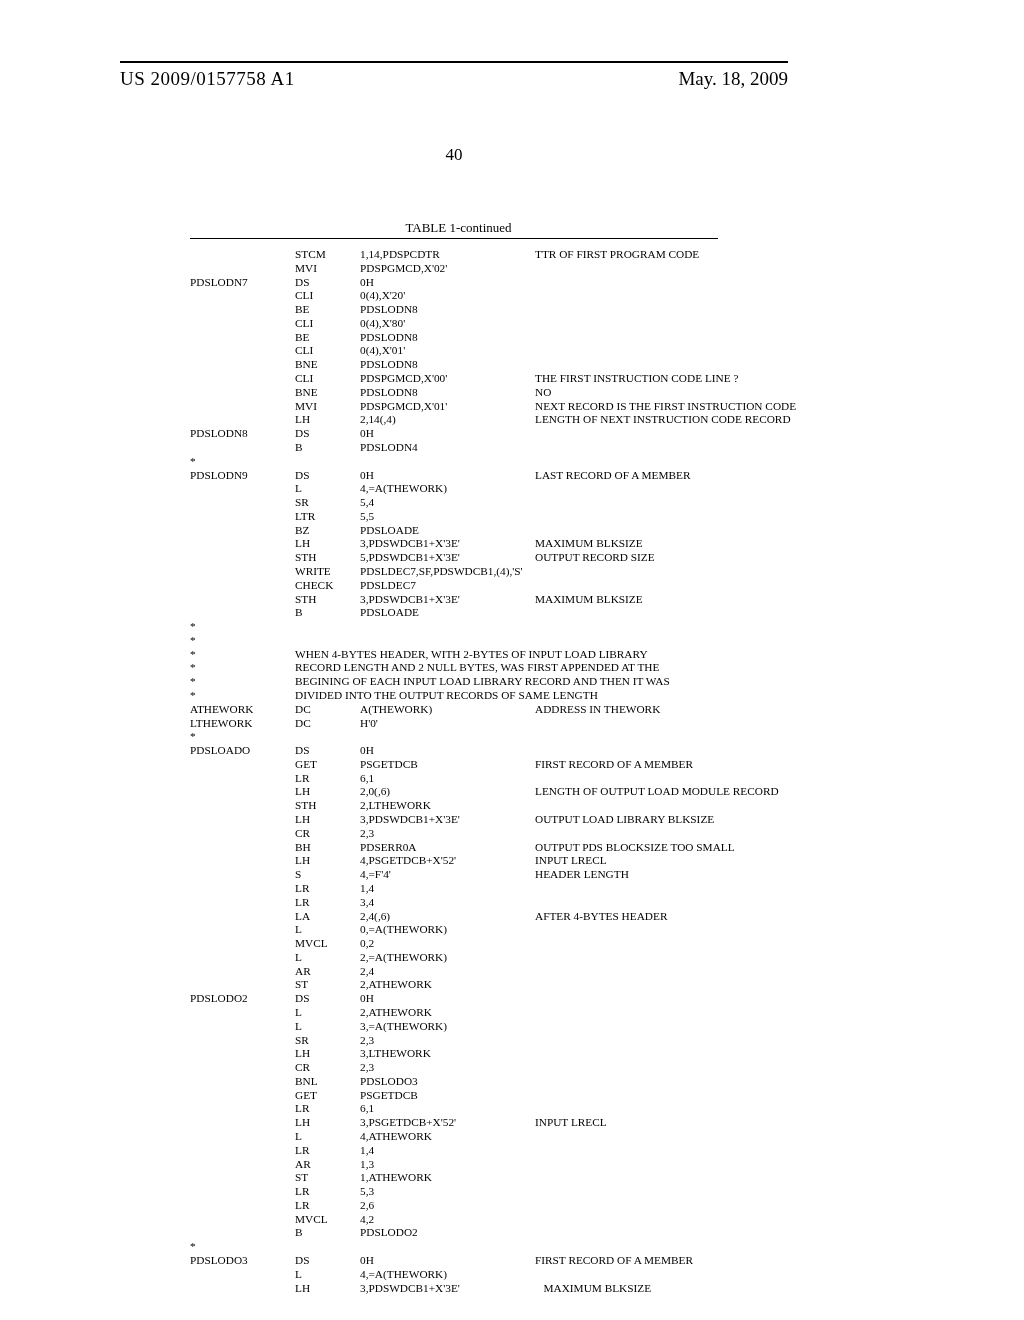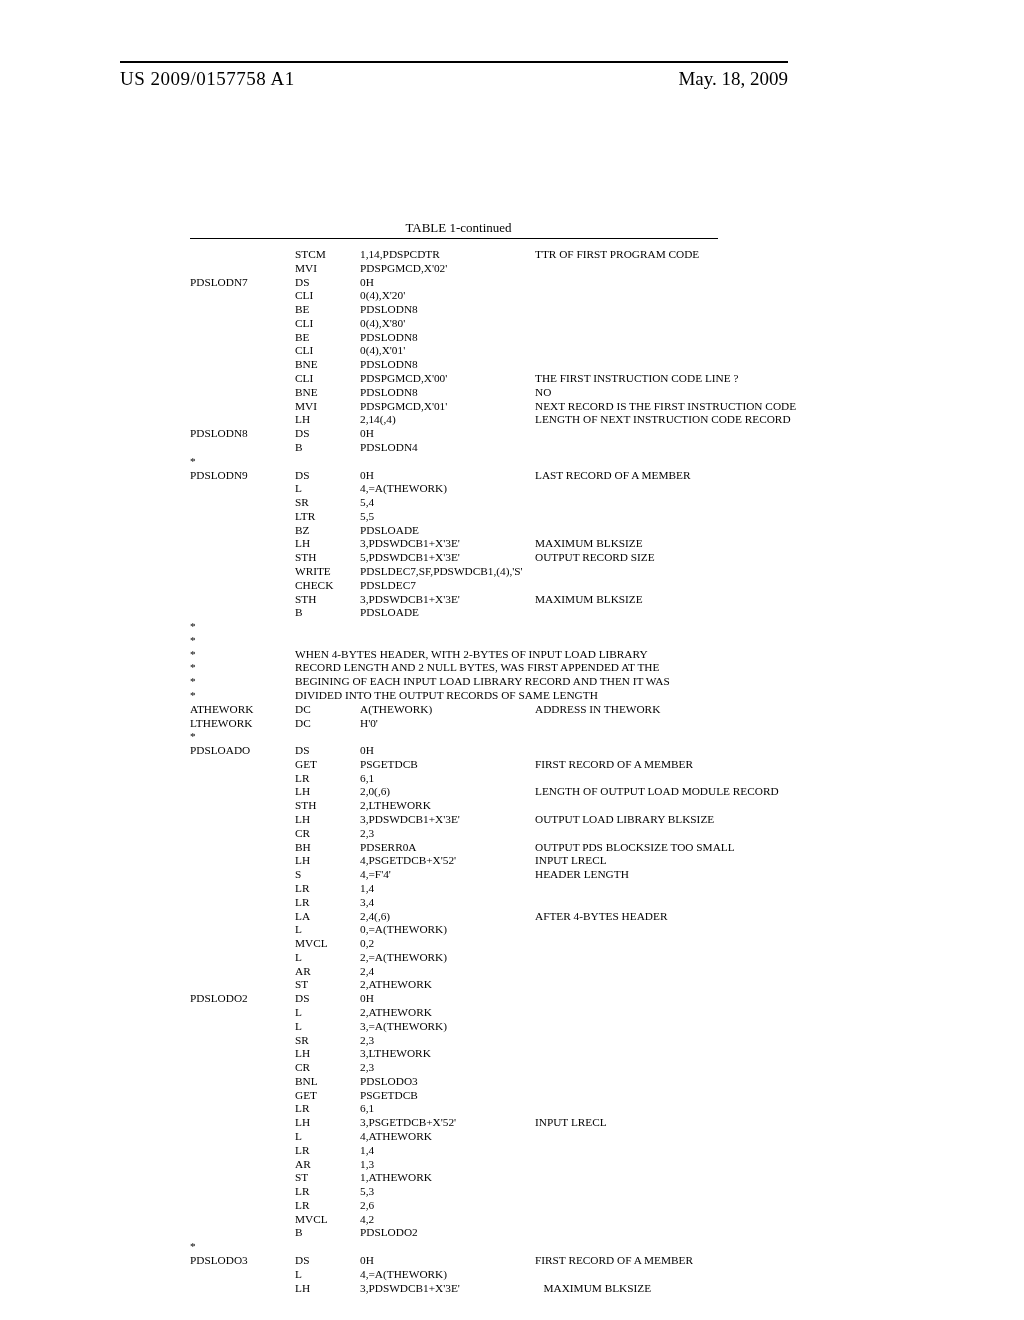--- a/index.html
+++ b/index.html
@@ -82,16 +82,17 @@
   .listing .comment-row .label { width:105px; }
   .listing .comment-row .ctext { display:inline-block;text-align:right; }
 </style>
 </head>
 <body>
 
 <div class="page">
   <div class="header-line"></div>
   <div class="pubnum">US 2009/0157758 A1</div>
   <div class="date">May. 18, 2009</div>
+  <div class="pagenum">40</div>
   <div class="table-caption">TABLE 1-continued</div>
   <div class="rule-top"></div>
   <div class="listing" id="listing"><span class="row"><span class="label"></span><span class="op">STCM</span><span class="operand">1,14,PDSPCDTR</span><span class="comment">TTR OF FIRST PROGRAM CODE</span></span><span class="row"><span class="label"></span><span class="op">MVI</span><span class="operand">PDSPGMCD,X'02'</span><span class="comment"></span></span><span class="row"><span class="label">PDSLODN7</span><span class="op">DS</span><span class="operand">0H</span><span class="comment"></span></span><span class="row"><span class="label"></span><span class="op">CLI</span><span class="operand">0(4),X'20'</span><span class="comment"></span></span><span class="row"><span class="label"></span><span class="op">BE</span><span class="operand">PDSLODN8</span><span class="comment"></span></span><span class="row"><span class="label"></span><span class="op">CLI</span><span class="operand">0(4),X'80'</span><span class="comment"></span></span><span class="row"><span class="label"></span><span class="op">BE</span><span class="operand">PDSLODN8</span><span class="comment"></span></span><span class="row"><span class="label"></span><span class="op">CLI</span><span class="operand">0(4),X'01'</span><span class="comment"></span></span><span class="row"><span class="label"></span><span class="op">BNE</span><span class="operand">PDSLODN8</span><span class="comment"></span></span><span class="row"><span class="label"></span><span class="op">CLI</span><span class="operand">PDSPGMCD,X'00'</span><span class="comment">THE FIRST INSTRUCTION CODE LINE ?</span></span><span class="row"><span class="label"></span><span class="op">BNE</span><span class="operand">PDSLODN8</span><span class="comment">NO</span></span><span class="row"><span class="label"></span><span class="op">MVI</span><span class="operand">PDSPGMCD,X'01'</span><span class="comment">NEXT RECORD IS THE FIRST INSTRUCTION CODE</span></span><span class="row"><span class="label"></span><span class="op">LH</span><span class="operand">2,14(,4)</span><span class="comment">LENGTH OF NEXT INSTRUCTION CODE RECORD</span></span><span class="row"><span class="label">PDSLODN8</span><span class="op">DS</span><span class="operand">0H</span><span class="comment"></span></span><span class="row"><span class="label"></span><span class="op">B</span><span class="operand">PDSLODN4</span><span class="comment"></span></span><span class="row"><span class="label">*</span><span class="op"></span><span class="operand"></span><span class="comment"></span></span><span class="row"><span class="label">PDSLODN9</span><span class="op">DS</span><span class="operand">0H</span><span class="comment">LAST RECORD OF A MEMBER</span></span><span class="row"><span class="label"></span><span class="op">L</span><span class="operand">4,=A(THEWORK)</span><span class="comment"></span></span><span class="row"><span class="label"></span><span class="op">SR</span><span class="operand">5,4</span><span class="comment"></span></span><span class="row"><span class="label"></span><span class="op">LTR</span><span class="operand">5,5</span><span class="comment"></span></span><span class="row"><span class="label"></span><span class="op">BZ</span><span class="operand">PDSLOADE</span><span class="comment"></span></span><span class="row"><span class="label"></span><span class="op">LH</span><span class="operand">3,PDSWDCB1+X'3E'</span><span class="comment">MAXIMUM BLKSIZE</span></span><span class="row"><span class="label"></span><span class="op">STH</span><span class="operand">5,PDSWDCB1+X'3E'</span><span class="comment">OUTPUT RECORD SIZE</span></span><span class="row"><span class="label"></span><span class="op">WRITE</span><span class="operand">PDSLDEC7,SF,PDSWDCB1,(4),'S'</span><span class="comment"></span></span><span class="row"><span class="label"></span><span class="op">CHECK</span><span class="operand">PDSLDEC7</span><span class="comment"></span></span><span class="row"><span class="label"></span><span class="op">STH</span><span class="operand">3,PDSWDCB1+X'3E'</span><span class="comment">MAXIMUM BLKSIZE</span></span><span class="row"><span class="label"></span><span class="op">B</span><span class="operand">PDSLOADE</span><span class="comment"></span></span><span class="row"><span class="label">*</span><span class="op"></span><span class="operand"></span><span class="comment"></span></span><span class="row"><span class="label">*</span><span class="op"></span><span class="operand"></span><span class="comment"></span></span><span class="comment-row"><span class="label">*</span><span class="ctext">WHEN 4-BYTES HEADER, WITH 2-BYTES OF INPUT LOAD LIBRARY</span></span><span class="comment-row"><span class="label">*</span><span class="ctext">RECORD LENGTH AND 2 NULL BYTES, WAS FIRST APPENDED AT THE</span></span><span class="comment-row"><span class="label">*</span><span class="ctext">BEGINING OF EACH INPUT LOAD LIBRARY RECORD AND THEN IT WAS</span></span><span class="comment-row"><span class="label">*</span><span class="ctext">DIVIDED INTO THE OUTPUT RECORDS OF SAME LENGTH</span></span><span class="row"><span class="label">ATHEWORK</span><span class="op">DC</span><span class="operand">A(THEWORK)</span><span class="comment">ADDRESS IN THEWORK</span></span><span class="row"><span class="label">LTHEWORK</span><span class="op">DC</span><span class="operand">H'0'</span><span class="comment"></span></span><span class="row"><span class="label">*</span><span class="op"></span><span class="operand"></span><span class="comment"></span></span><span class="row"><span class="label">PDSLOADO</span><span class="op">DS</span><span class="operand">0H</span><span class="comment"></span></span><span class="row"><span class="label"></span><span class="op">GET</span><span class="operand">PSGETDCB</span><span class="comment">FIRST RECORD OF A MEMBER</span></span><span class="row"><span class="label"></span><span class="op">LR</span><span class="operand">6,1</span><span class="comment"></span></span><span class="row"><span class="label"></span><span class="op">LH</span><span class="operand">2,0(,6)</span><span class="comment">LENGTH OF OUTPUT LOAD MODULE RECORD</span></span><span class="row"><span class="label"></span><span class="op">STH</span><span class="operand">2,LTHEWORK</span><span class="comment"></span></span><span class="row"><span class="label"></span><span class="op">LH</span><span class="operand">3,PDSWDCB1+X'3E'</span><span class="comment">OUTPUT LOAD LIBRARY BLKSIZE</span></span><span class="row"><span class="label"></span><span class="op">CR</span><span class="operand">2,3</span><span class="comment"></span></span><span class="row"><span class="label"></span><span class="op">BH</span><span class="operand">PDSERR0A</span><span class="comment">OUTPUT PDS BLOCKSIZE TOO SMALL</span></span><span class="row"><span class="label"></span><span class="op">LH</span><span class="operand">4,PSGETDCB+X'52'</span><span class="comment">INPUT LRECL</span></span><span class="row"><span class="label"></span><span class="op">S</span><span class="operand">4,=F'4'</span><span class="comment">HEADER LENGTH</span></span><span class="row"><span class="label"></span><span class="op">LR</span><span class="operand">1,4</span><span class="comment"></span></span><span class="row"><span class="label"></span><span class="op">LR</span><span class="operand">3,4</span><span class="comment"></span></span><span class="row"><span class="label"></span><span class="op">LA</span><span class="operand">2,4(,6)</span><span class="comment">AFTER 4-BYTES HEADER</span></span><span class="row"><span class="label"></span><span class="op">L</span><span class="operand">0,=A(THEWORK)</span><span class="comment"></span></span><span class="row"><span class="label"></span><span class="op">MVCL</span><span class="operand">0,2</span><span class="comment"></span></span><span class="row"><span class="label"></span><span class="op">L</span><span class="operand">2,=A(THEWORK)</span><span class="comment"></span></span><span class="row"><span class="label"></span><span class="op">AR</span><span class="operand">2,4</span><span class="comment"></span></span><span class="row"><span class="label"></span><span class="op">ST</span><span class="operand">2,ATHEWORK</span><span class="comment"></span></span><span class="row"><span class="label">PDSLODO2</span><span class="op">DS</span><span class="operand">0H</span><span class="comment"></span></span><span class="row"><span class="label"></span><span class="op">L</span><span class="operand">2,ATHEWORK</span><span class="comment"></span></span><span class="row"><span class="label"></span><span class="op">L</span><span class="operand">3,=A(THEWORK)</span><span class="comment"></span></span><span class="row"><span class="label"></span><span class="op">SR</span><span class="operand">2,3</span><span class="comment"></span></span><span class="row"><span class="label"></span><span class="op">LH</span><span class="operand">3,LTHEWORK</span><span class="comment"></span></span><span class="row"><span class="label"></span><span class="op">CR</span><span class="operand">2,3</span><span class="comment"></span></span><span class="row"><span class="label"></span><span class="op">BNL</span><span class="operand">PDSLODO3</span><span class="comment"></span></span><span class="row"><span class="label"></span><span class="op">GET</span><span class="operand">PSGETDCB</span><span class="comment"></span></span><span class="row"><span class="label"></span><span class="op">LR</span><span class="operand">6,1</span><span class="comment"></span></span><span class="row"><span class="label"></span><span class="op">LH</span><span class="operand">3,PSGETDCB+X'52'</span><span class="comment">INPUT LRECL</span></span><span class="row"><span class="label"></span><span class="op">L</span><span class="operand">4,ATHEWORK</span><span class="comment"></span></span><span class="row"><span class="label"></span><span class="op">LR</span><span class="operand">1,4</span><span class="comment"></span></span><span class="row"><span class="label"></span><span class="op">AR</span><span class="operand">1,3</span><span class="comment"></span></span><span class="row"><span class="label"></span><span class="op">ST</span><span class="operand">1,ATHEWORK</span><span class="comment"></span></span><span class="row"><span class="label"></span><span class="op">LR</span><span class="operand">5,3</span><span class="comment"></span></span><span class="row"><span class="label"></span><span class="op">LR</span><span class="operand">2,6</span><span class="comment"></span></span><span class="row"><span class="label"></span><span class="op">MVCL</span><span class="operand">4,2</span><span class="comment"></span></span><span class="row"><span class="label"></span><span class="op">B</span><span class="operand">PDSLODO2</span><span class="comment"></span></span><span class="row"><span class="label">*</span><span class="op"></span><span class="operand"></span><span class="comment"></span></span><span class="row"><span class="label">PDSLODO3</span><span class="op">DS</span><span class="operand">0H</span><span class="comment">FIRST RECORD OF A MEMBER</span></span><span class="row"><span class="label"></span><span class="op">L</span><span class="operand">4,=A(THEWORK)</span><span class="comment"></span></span><span class="row"><span class="label"></span><span class="op">LH</span><span class="operand">3,PDSWDCB1+X'3E'</span><span class="comment">   MAXIMUM BLKSIZE</span></span></div>
 </div>
 
 </body></html>

